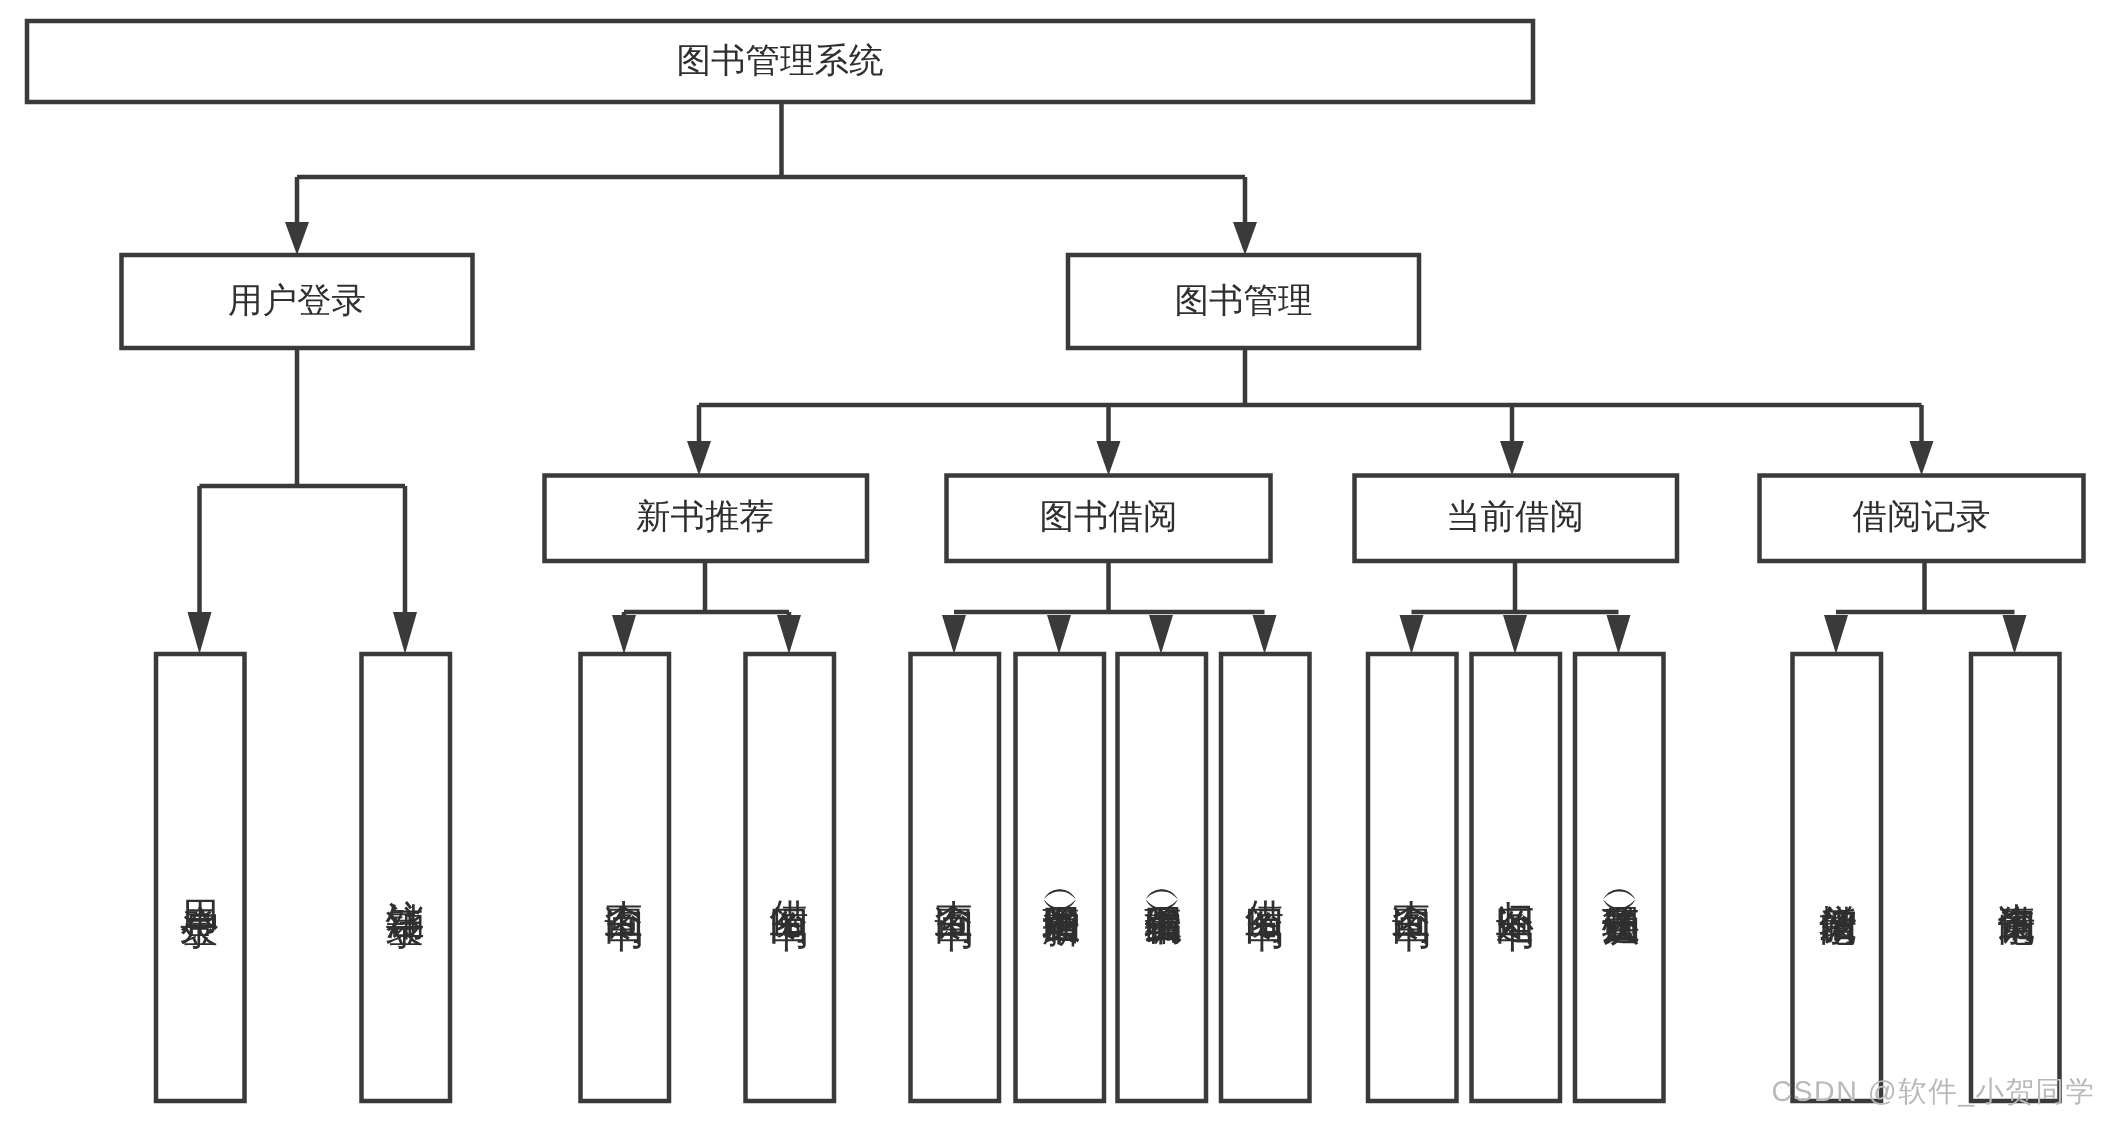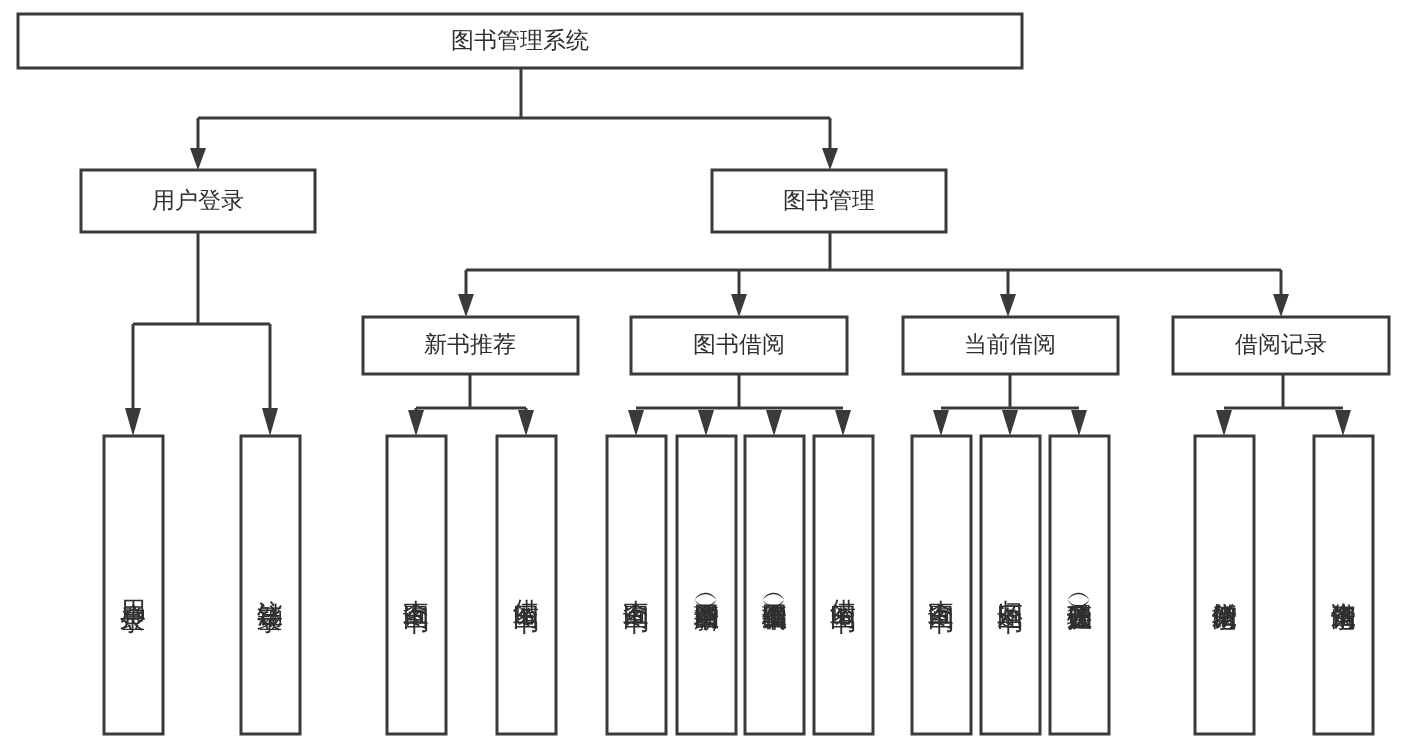--- a/index.html
+++ b/index.html
@@ -154,13 +154,14 @@
   <div class="vert-label" style="left:745px;top:436px;width:59px;height:298px;font-size:25px;letter-spacing:0px;">编辑图书（管理员）</div>
   <div class="vert-label" style="left:814px;top:436px;width:59px;height:298px;">借阅图书</div>
 
   <div class="vert-label" style="left:912px;top:436px;width:59px;height:298px;">查询图书</div>
   <div class="vert-label" style="left:981px;top:436px;width:59px;height:298px;">归还图书</div>
   <div class="vert-label" style="left:1050px;top:436px;width:59px;height:298px;font-size:25px;letter-spacing:0px;">确认归还（管理员）</div>
 
   <div class="vert-label" style="left:1195px;top:436px;width:59px;height:298px;font-size:25px;letter-spacing:1px;">新增借阅记录</div>
   <div class="vert-label" style="left:1314px;top:436px;width:59px;height:298px;font-size:25px;letter-spacing:1px;">查询借阅记录</div>
 
+  <div id="watermark">CSDN @软件_小贺同学</div>
 </div>
 
 </body></html>

